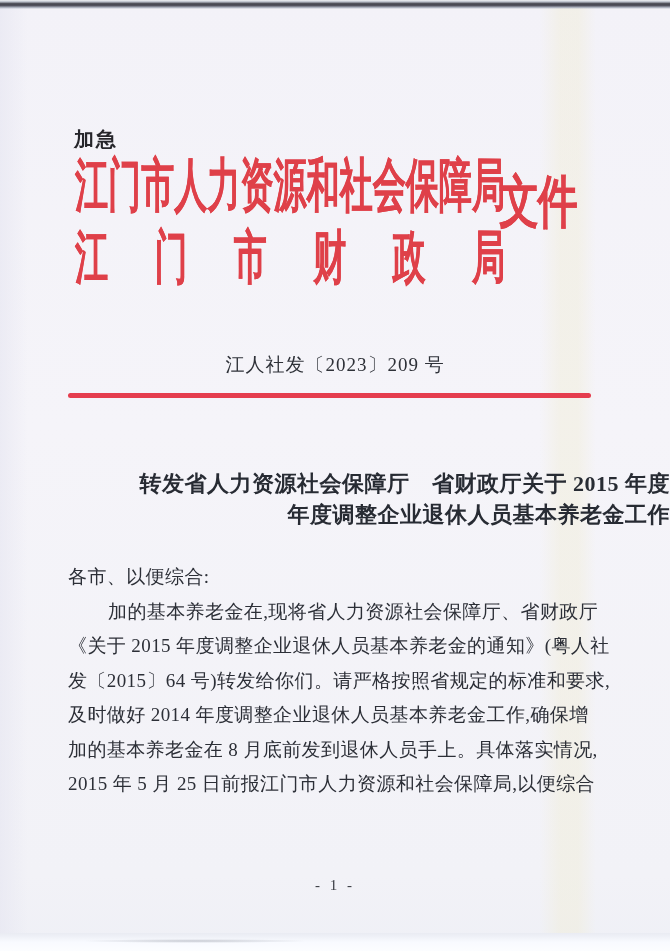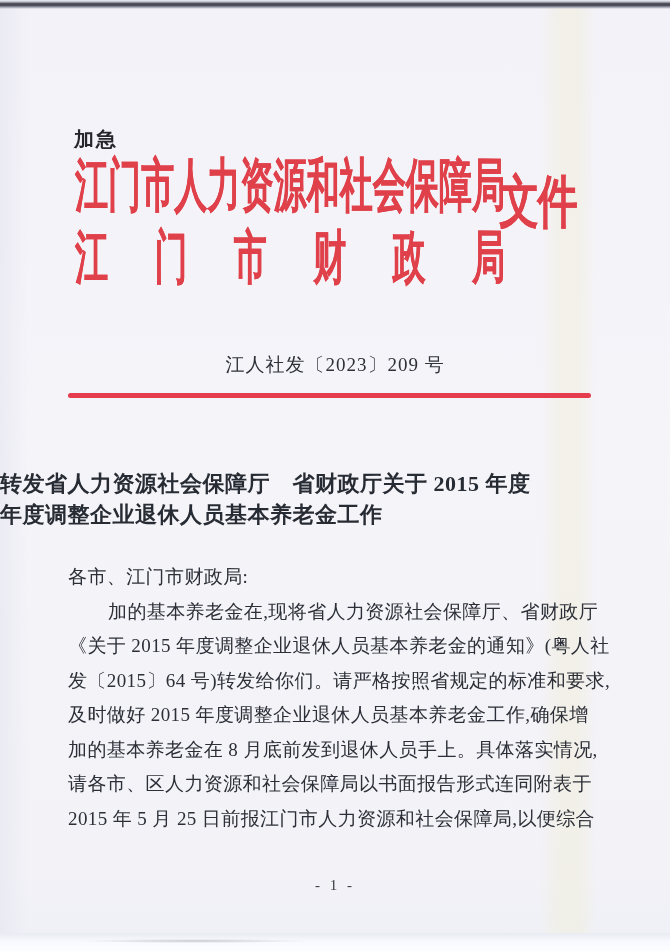--- a/index.html
+++ b/index.html
@@ -78,21 +78,21 @@
 
   .red-rule {
     position: absolute; left: 68px; top: 393px;
     width: 523px; height: 5px;
     background: #e53d4e;
     border-radius: 3px;
   }
 
   .title {
     position: absolute; left: 0; right: 0; top: 468px;
-    text-align: left;
+    text-align: right;
     font-size: 22px; line-height: 31px;
     font-weight: bold; color: #272b33;
     letter-spacing: 0.5px;
   }
 
   .body-text {
     position: absolute; left: 68px; top: 560px;
     width: 545px;
     font-size: 19px; line-height: 34.5px;
     color: #2c2f37;
@@ -127,27 +127,26 @@
   <div class="doc-number">江人社发〔2023〕209 号</div>
 
   <div class="red-rule"></div>
 
   <div class="title">
     <div>转发省人力资源社会保障厅　省财政厅关于 2015 年度</div>
     <div>年度调整企业退休人员基本养老金工作</div>
   </div>
 
   <div class="body-text">
-    <div class="bline">各市、江门市财政局:</div>
+    <div class="bline">各市、以便综合:</div>
     <div class="bline indent">加的基本养老金在,现将省人力资源社会保障厅、省财政厅</div>
     <div class="bline">《关于 2015 年度调整企业退休人员基本养老金的通知》(粤人社</div>
     <div class="bline">发〔2015〕64 号)转发给你们。请严格按照省规定的标准和要求,</div>
-    <div class="bline">及时做好 2015 年度调整企业退休人员基本养老金工作,确保增</div>
+    <div class="bline">及时做好 2014 年度调整企业退休人员基本养老金工作,确保增</div>
     <div class="bline">加的基本养老金在 8 月底前发到退休人员手上。具体落实情况,</div>
-    <div class="bline">请各市、区人力资源和社会保障局以书面报告形式连同附表于</div>
     <div class="bline">2015 年 5 月 25 日前报江门市人力资源和社会保障局,以便综合</div>
   </div>
 
   <div class="footer">- 1 -</div>
 
   <div class="bottom-strip"></div>
   <div class="bottom-shadow"></div>
 
 </div>
 

